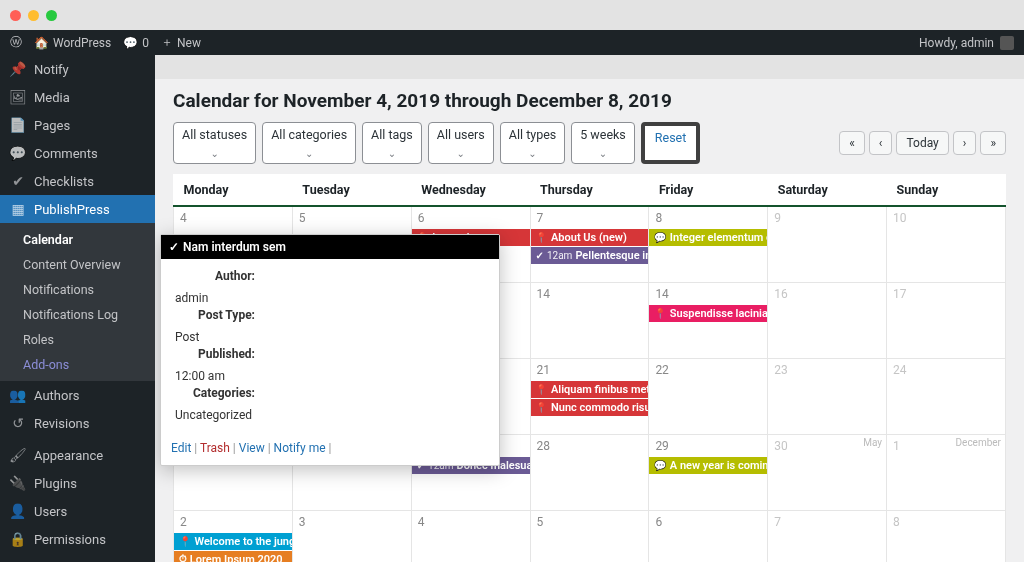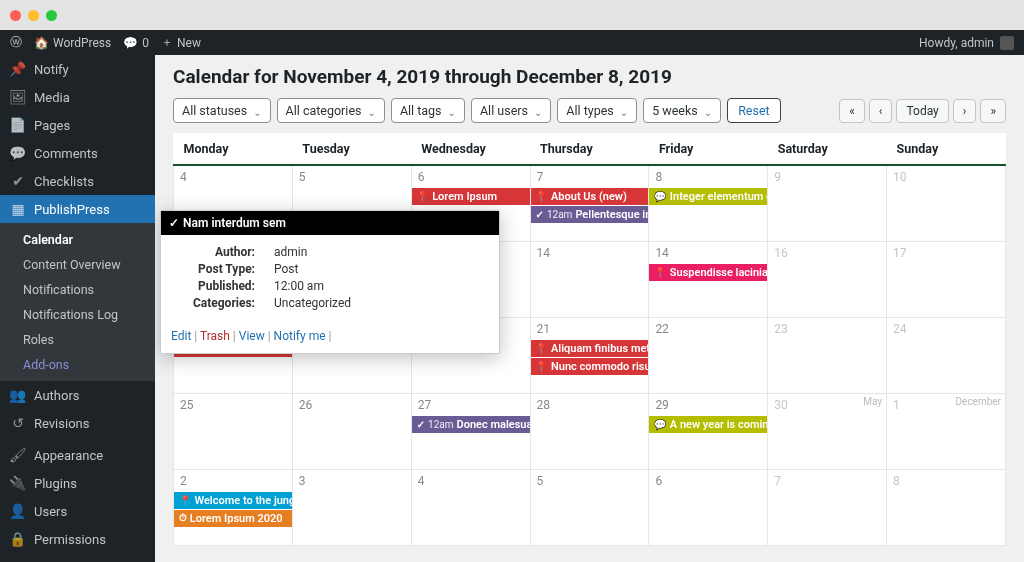--- a/index.html
+++ b/index.html
@@ -22,29 +22,29 @@
 .menu-item { display: flex; align-items: center; gap: 8px; padding: 6px 10px; cursor: pointer; }
 .menu-icon { width: 16px; height: 16px; display: inline-flex; align-items: center; justify-content: center; font-size: 14px; opacity: 0.7; }
 .menu-sep { height: 4px; }
 .menu-item.active { background: #2271b1; color: #fff; position: relative; }
 .menu-item.active::after { content: ""; position: absolute; right: -8px; top: 50%; transform: translateY(-50%); border: 8px solid transparent; border-right-color: #f0f0f1; }
 .submenu { background: #32373c; padding: 4px 9px; }
 .submenu-item { padding: 5px 10px 5px 14px; font-size: 12.5px; cursor: pointer; color: #c3c4c7; }
 .submenu-item.sel { color: #fff; font-weight: 600; }
 .submenu-item.addon { color: #8c8ed8; }
 
-.main { flex: 1; background: #f0f0f1; padding: 10px 18px; overflow: hidden; position: relative; }
+.main { flex: 1; background: #f0f0f1; padding: 10px 18px; overflow: hidden; position: relative; margin-top: 24px; }
 .page-title { font-size: 19px; font-weight: 700; color: #1d2327; margin-bottom: 10px; }
 
 .toolbar { display: flex; align-items: center; gap: 6px; margin-bottom: 10px; justify-content: space-between; }
 .toolbar-left { display: flex; gap: 6px; flex-wrap: wrap; }
 .toolbar-right { display: flex; gap: 4px; }
-.dropdown { display: inline-flex; align-items: flex-end; gap: 6px; border: 1px solid #8c8f94; border-radius: 4px; background: #fff; padding: 4px 8px; font-size: 12.5px; color: #2c3338; cursor: pointer; }
+.dropdown { display: inline-flex; align-items: center; gap: 6px; border: 1px solid #8c8f94; border-radius: 4px; background: #fff; padding: 4px 8px; font-size: 12.5px; color: #2c3338; cursor: pointer; flex-direction: column; }
 .chevron { font-size: 10px; color: #787c82; }
-.reset-btn { border: 1px solid #404040; border-radius: 4px; background: #fff; color: #2271b1; padding: 4px 10px; font-size: 12.5px; cursor: pointer; }
+.reset-btn { border: 4px solid #404040; border-radius: 4px; background: #fff; color: #2271b1; padding: 4px 10px; font-size: 12.5px; cursor: pointer; }
 .nav-btn { border: 1px solid #c3c4c7; border-radius: 4px; background: #f6f7f7; padding: 4px 9px; font-size: 12px; cursor: pointer; color: #2c3338; }
 
 .calendar { width: 100%; border-collapse: collapse; background: #fff; table-layout: fixed; font-size: 12px; }
 .calendar th { text-align: left; padding: 8px 10px; font-weight: 700; color: #1d2327; border-bottom: 2px solid #14532d; font-size: 12.5px; }
 .calendar td { border: 1px solid #e5e5e5; vertical-align: top; height: 76px; padding: 0; position: relative; }
 .daynum { font-size: 12px; color: #888; padding: 4px 6px; }
 .calendar td.today { background: #f5f5f5; }
 .calendar td.other-month .daynum { color: #c5c5c5; }
 .month-label { position: absolute; top: 2px; right: 4px; font-size: 10px; color: #bbb; }
 
@@ -54,21 +54,21 @@
 .ev-olive { background: #b5bd00; }
 .ev-magenta { background: #e91e63; }
 .ev-cyan { background: #00a0d2; }
 .ev-orange { background: #e67e22; }
 .ev-icon { font-size: 10px; }
 .ev-time { font-weight: 400; opacity: 0.9; font-size: 10px; }
 
 .popup { position: absolute; top: 155px; left: 5px; width: 340px; background: #fff; border: 1px solid #ccc; border-radius: 2px; box-shadow: 0 4px 20px rgba(0,0,0,0.25); font-size: 12px; z-index: 100; }
 .popup-title { background: #000; color: #fff; padding: 5px 8px; font-weight: 600; display: flex; align-items: center; gap: 4px; font-size: 12px; }
 .popup-body { padding: 10px 14px; }
-.popup-row { display: flex; gap: 19px; margin-bottom: 3px; }
+.popup-row { display: flex; gap: 8px; margin-bottom: 3px; flex-direction: column; }
 .popup-label { width: 80px; text-align: right; font-weight: 700; color: #333; }
 .popup-val { color: #333; }
 .popup-actions { padding: 6px 10px 10px; font-size: 12px; }
 .popup-actions a { color: #2271b1; text-decoration: none; }
 .popup-actions .trash { color: #b32d2e; }
 .popup-actions .sep { color: #999; }
 </style>
 </head>
 <body>
 

